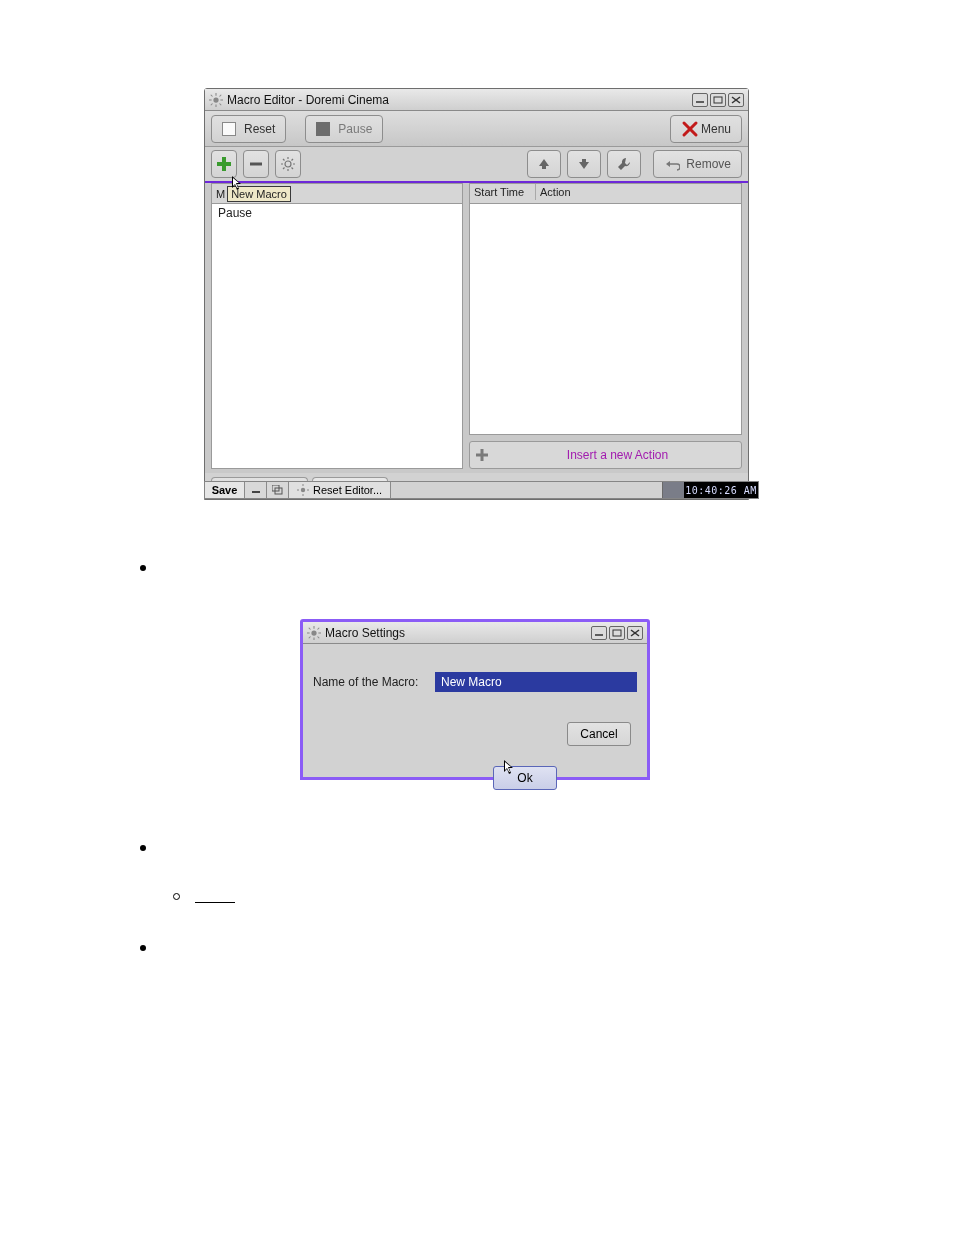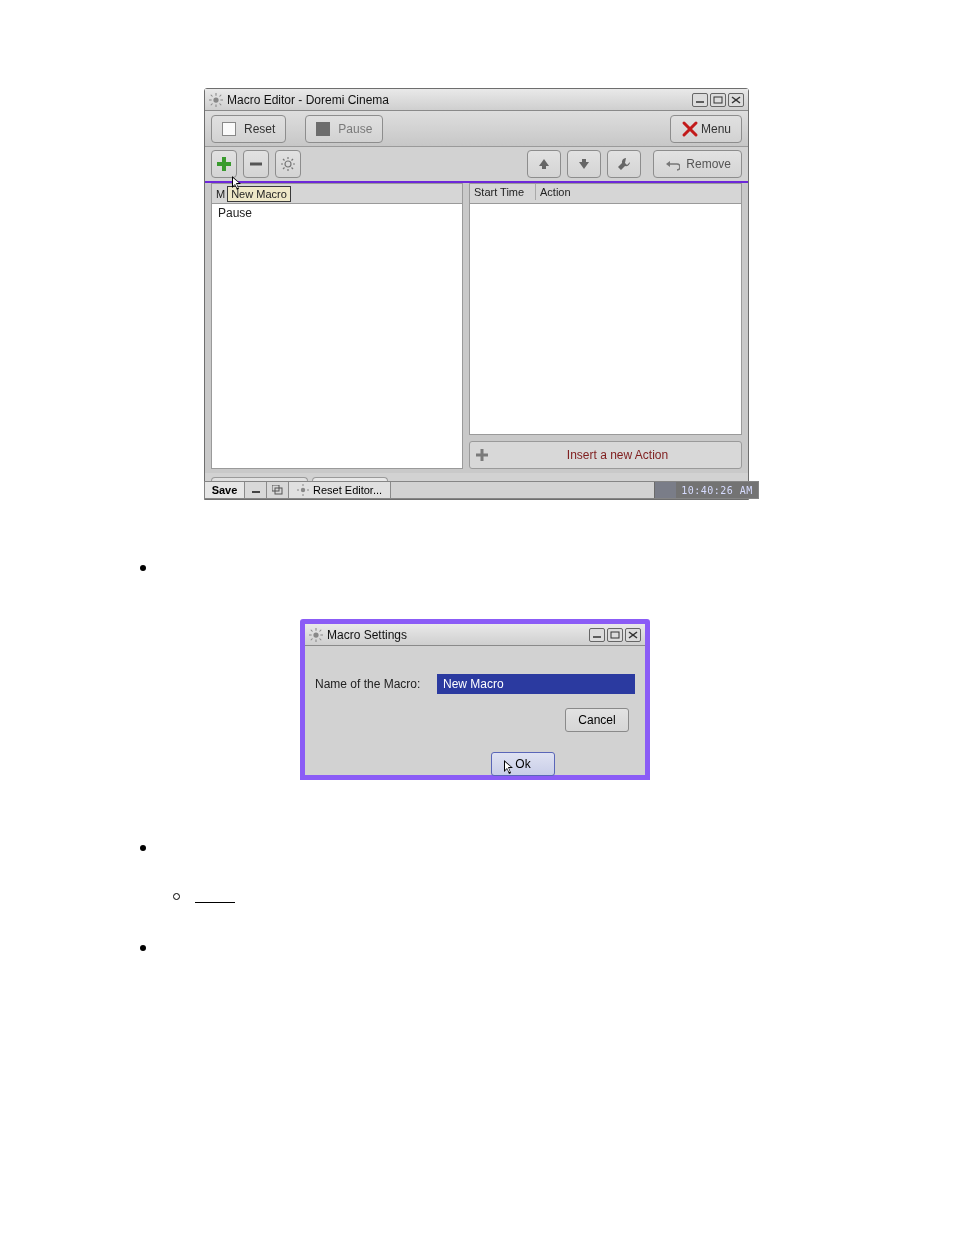--- a/index.html
+++ b/index.html
@@ -57,49 +57,49 @@
   }
   .right-pane { flex: 1; display: flex; flex-direction: column; }
   .action-header {
     height: 20px; background: #d6d6d6; border: 1px solid #9a9a9a; border-bottom: 0;
     display: flex; align-items: flex-start; font-size: 11px; color: #222;
   }
   .action-header .col1 { width: 66px; padding: 2px 4px; border-right: 1px solid #a9a9a9; }
   .action-header .col2 { flex: 1; padding: 2px 4px; }
   .action-list { flex: 1; background: #fff; border: 1px solid #9a9a9a; }
   .insert-row { height: 28px; margin-top: 6px; background: #d8d8d8; border: 1px solid #9a9a9a; border-radius: 3px;
-    display: flex; align-items: center; padding: 0 4px; gap: 8px; color: #7f1d1d; font-size: 12px; }
+    display: flex; align-items: center; padding: 0 4px; gap: 8px; color: #a21caf; font-size: 12px; }
   .insert-row .plus { width: 16px; height: 16px; }
   .insert-row .txt { flex: 1; text-align: center; }
 
   .tab-row { height: 26px; background: #d2d2d2; display: flex; align-items: flex-end; padding: 0 6px; gap: 4px; }
   .tab { height: 22px; padding: 3px 8px 0 8px; font-size: 11px; color: #222;
     border: 1px solid #9a9a9a; border-bottom: none; background: linear-gradient(#e2e2e2,#d6d6d6); border-radius: 4px 4px 0 0; }
   .tab.active { background: #e8e8e8; }
 
   .taskbar { position: absolute; left: 204px; top: 481px; width: 555px; height: 18px;
     background: #cfcfcf; border: 1px solid #858585; display: flex; align-items: stretch; font-size: 11px; }
   .taskbar .menu { width: 40px; background: #e6e6e6; border-right: 1px solid #8a8a8a; display:flex; align-items:center; justify-content:center; font-weight:bold; }
   .taskbar .tbtn { width: 22px; border-right: 1px solid #8a8a8a; display:flex; align-items:center; justify-content:center; background: #d8d8d8; }
   .taskbar .app { padding: 0 8px; border-right: 1px solid #8a8a8a; background: #e0e0e0; display:flex; align-items:center; gap:4px; }
   .taskbar .fill { flex:1; background:#d2d2d2; }
   .taskbar .tray { width: 22px; background: #7a7d88; border-left: 1px solid #6a6a6a; }
-  .taskbar .clock { width: 82px; background: #737373; color: #d7dcff; display:flex; align-items:center; justify-content:center; font-family: monospace; font-size: 10px; letter-spacing: 0.5px; }
+  .taskbar .clock { width: 74px; background: #000000; color: #d7dcff; display:flex; align-items:center; justify-content:center; font-family: monospace; font-size: 10px; letter-spacing: 0.5px; }
 
   .cursor1 { position: absolute; left: 232px; top: 176px; width: 12px; height: 16px; }
 
   
   .bullet { position: absolute; width: 6px; height: 6px; background: #000; border-radius: 50%; }
   .circ-bullet { position: absolute; width: 7px; height: 7px; border: 1px solid #000; border-radius: 50%; }
   .hr-line { position: absolute; height: 1px; background: #000; }
 
   
   .settings-frame { position: absolute; left: 300px; top: 619px; width: 350px; height: 161px;
-    border: 5px solid #8b5cf6; background: #d2d2d2; border-radius: 3px 3px 0 0; }
-  .settings-body { padding: 28px 10px 8px 10px; display: flex; flex-direction: column; gap: 10px; }
+    border: 3px solid #8b5cf6; background: #d2d2d2; border-radius: 3px 3px 0 0; }
+  .settings-body { padding: 28px 10px 8px 10px; display: flex; flex-direction: column; gap: 26px; }
   .form-row { display: flex; align-items: center; gap: 6px; font-size: 12px; color: #222; }
   .form-row label { width: 116px; }
   .form-row .input { flex: 1; height: 20px; background: #fff; border: 1px solid #7a7a7a; padding: 1px 4px; font-size: 12px; display:flex; align-items:center; }
   .form-row .input.focus { border: 2px solid #2b3aa0; background: #2b3aa0; color: #fff; }
   .btn-row { display: flex; gap: 10px; justify-content: flex-end; padding-right: 6px; padding-top: 4px; }
   .dlg-btn { width: 64px; height: 24px; border: 1px solid #8a8a8a; border-radius: 3px;
     background: linear-gradient(#e2e2e2,#d6d6d6); display:flex; align-items:center; justify-content:center; font-size: 12px; }
   .dlg-btn.primary { border: 1px solid #5a66b8; background: linear-gradient(#dfe2f2,#c9cee8); margin-top: 44px; }
   .cursor2 { position: absolute; left: 504px; top: 760px; width: 12px; height: 16px; }
 

